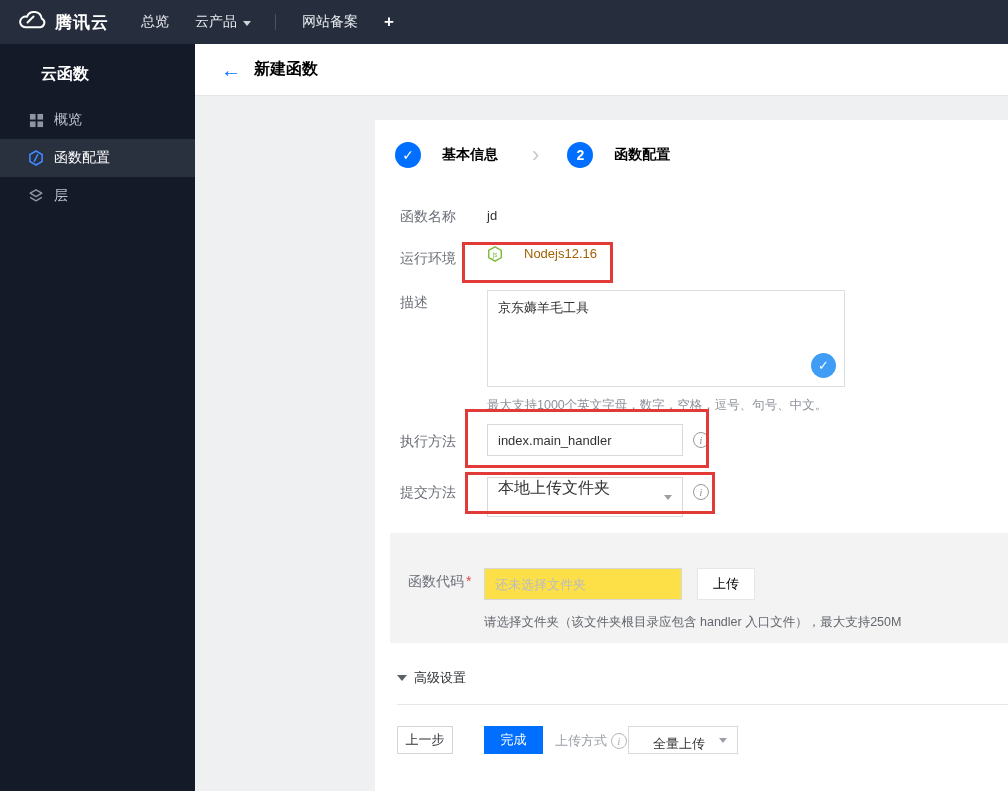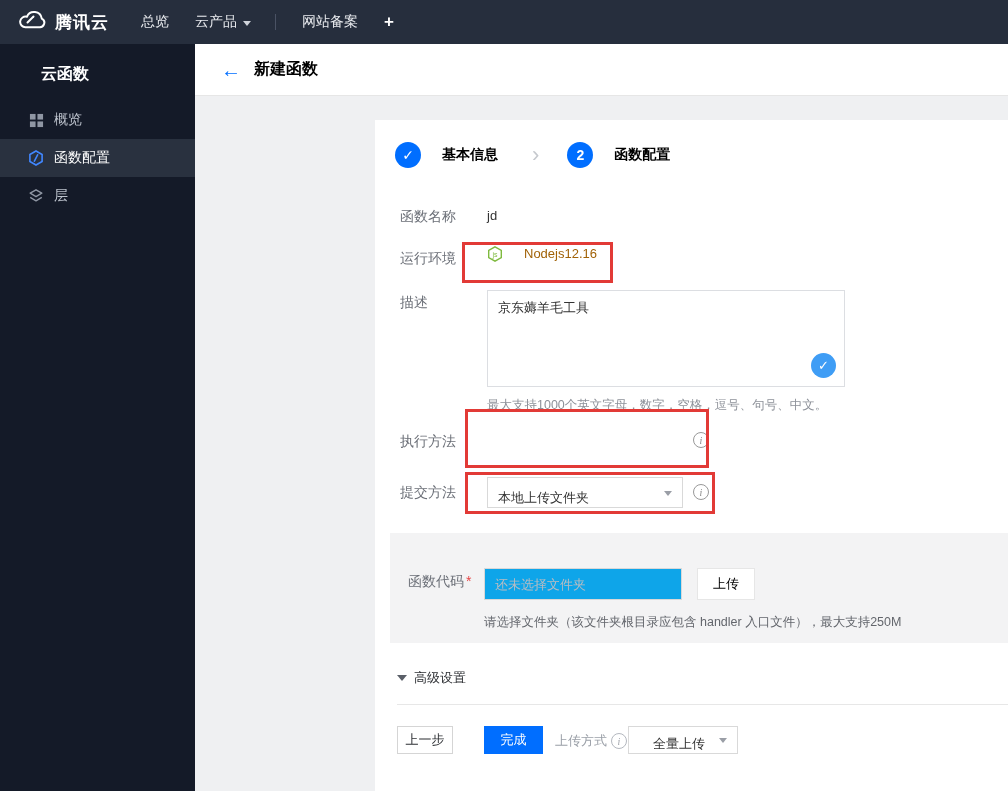--- a/index.html
+++ b/index.html
@@ -50,35 +50,35 @@
   .desc-wrap { position:absolute; left:112px; top:170px; width:358px; height:97px;
     border:1px solid #dcdee2; background:#fff; }
   .desc-wrap textarea { width:100%; height:100%; border:none; outline:none; resize:none;
     padding:8px 10px; font-size:13px; color:#333; font-family:inherit; background:transparent; }
   .desc-check { position:absolute; right:8px; bottom:8px; width:25px; height:25px; border-radius:50%;
     background:#3f9df5; color:#fff; display:flex; align-items:center; justify-content:center;
     font-size:13px; font-weight:bold; }
   .hint1 { position:absolute; left:112px; top:277px; font-size:12.5px; color:#8d9199; white-space:nowrap; }
   .text-input { position:absolute; left:112px; width:196px; height:32px; border:1px solid #d9d9d9;
     padding:0 10px; font-size:13px; color:#333; outline:none; background:#fff; font-family:inherit; }
-  .fake-select { position:absolute; left:112px; width:196px; height:31px; border:1px solid #d9d9d9;
-    background:#fff; display:flex; align-items:flex-end; padding-left:10px; font-size:13px; color:#333;
+  .fake-select { position:absolute; left:112px; width:196px; height:40px; border:1px solid #d9d9d9;
+    background:#fff; display:flex; align-items:flex-start; padding-left:10px; font-size:16px; color:#333;
     cursor:pointer; }
   .select-caret { position:absolute; right:10px; top:50%; margin-top:-2px; width:0; height:0;
     border-left:4px solid transparent; border-right:4px solid transparent; border-top:5px solid #9a9ea6; }
   .info-icon { position:absolute; width:16px; height:16px; border:1px solid #999; border-radius:50%;
     color:#888; font-size:10px; font-style:italic; font-family:"Liberation Serif",serif;
     display:flex; align-items:center; justify-content:center; cursor:pointer; background:#fff; }
   .red-box { position:absolute; border:3px solid #e23a36; pointer-events:none; z-index:6; }
   
   .code-band { position:absolute; left:15px; right:0; top:413px; height:110px; background:#f3f3f4; }
   .code-lbl { position:absolute; left:18px; top:40px; font-size:14px; color:#6b6f77; }
   .req { color:#e54545; margin-left:2px; }
   .code-input { position:absolute; left:94px; top:35px; width:198px; height:32px;
-    border:1px solid #d8d8d8; background:#0ea5e9; padding:0 10px; font-size:13px; color:#333;
+    border:1px solid #d8d8d8; background:#fde047; padding:0 10px; font-size:13px; color:#333;
     font-family:inherit; }
   .code-input::placeholder { color:#b8bcc2; }
   .upload-btn { position:absolute; left:307px; top:35px; width:58px; height:32px; background:#fff;
     border:1px solid #e6e6e6; font-size:13px; color:#000; display:flex; align-items:center;
     justify-content:center; cursor:pointer; }
   .hint2 { position:absolute; left:94px; top:81px; font-size:12.5px; color:#63666c; white-space:nowrap; }
   
   .advanced { position:absolute; left:22px; top:549px; display:flex; align-items:center; gap:7px;
     cursor:pointer; font-size:13px; color:#2d2f33; }
   .tri-down { width:0; height:0; border-left:5px solid transparent; border-right:5px solid transparent;
@@ -186,20 +186,21 @@
   <div class="red-box" style="left:87px; top:122px; width:151px; height:41px;"></div>
 
   <div class="lbl" style="top:174px">描述</div>
   <div class="desc-wrap">
     <textarea style="">京东薅羊毛工具</textarea>
     <div class="desc-check">✓</div>
   </div>
   <div class="hint1">最大支持1000个英文字母，数字，空格，逗号、句号、中文。</div>
 
   <div class="lbl" style="top:313px">执行方法</div>
+  <input class="text-input" style="top: 304px;" value="index.main_handler">
   <div class="info-icon" style="left:318px; top:312px;">i</div>
   <div class="red-box" style="left:90px; top:289px; width:244px; height:59px;"></div>
 
   <div class="lbl" style="top:364px">提交方法</div>
   <div class="fake-select" style="top:357px">
     <span>本地上传文件夹</span>
     <span class="select-caret"></span>
   </div>
   <div class="info-icon" style="left:318px; top:364px;">i</div>
   <div class="red-box" style="left:90px; top:352px; width:250px; height:42px;"></div>

